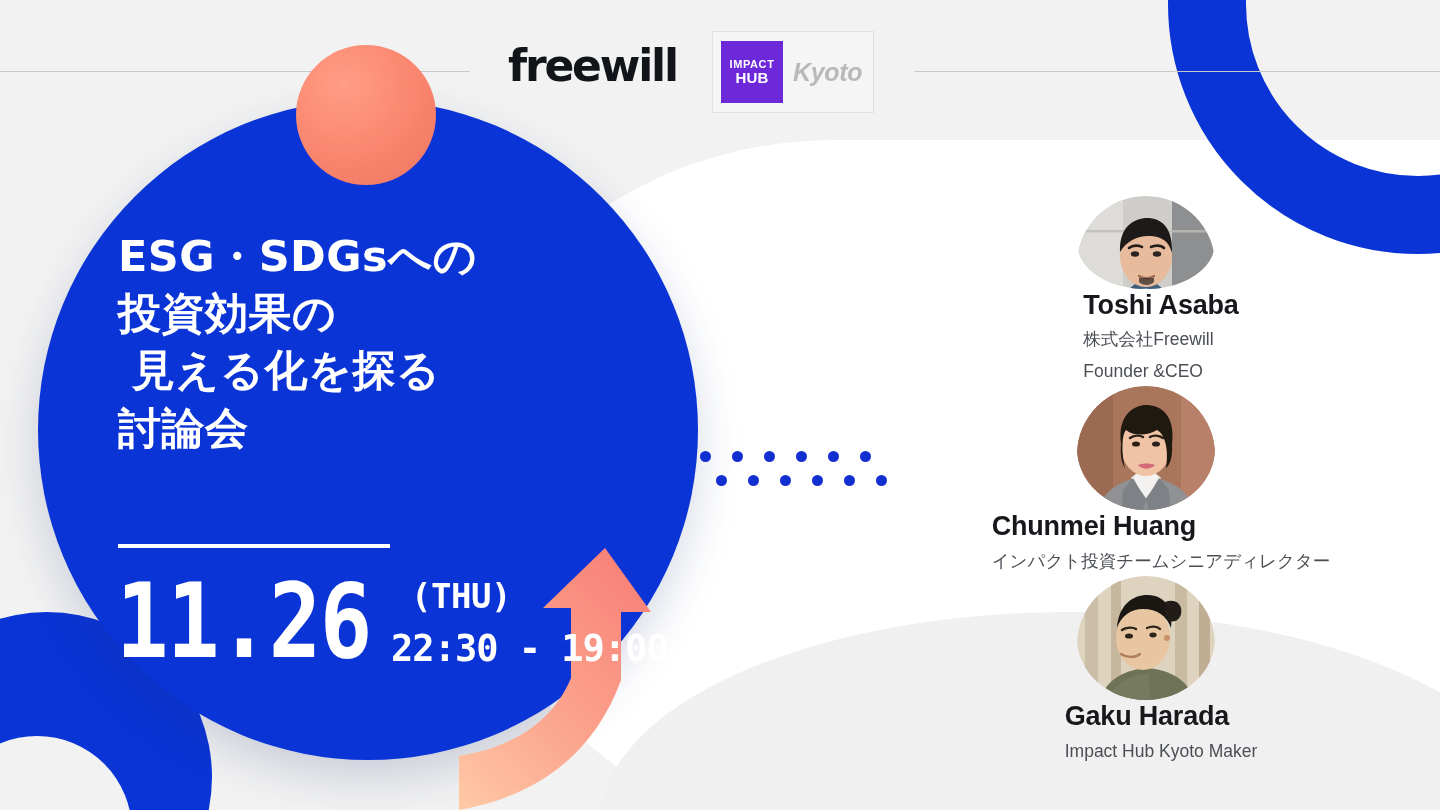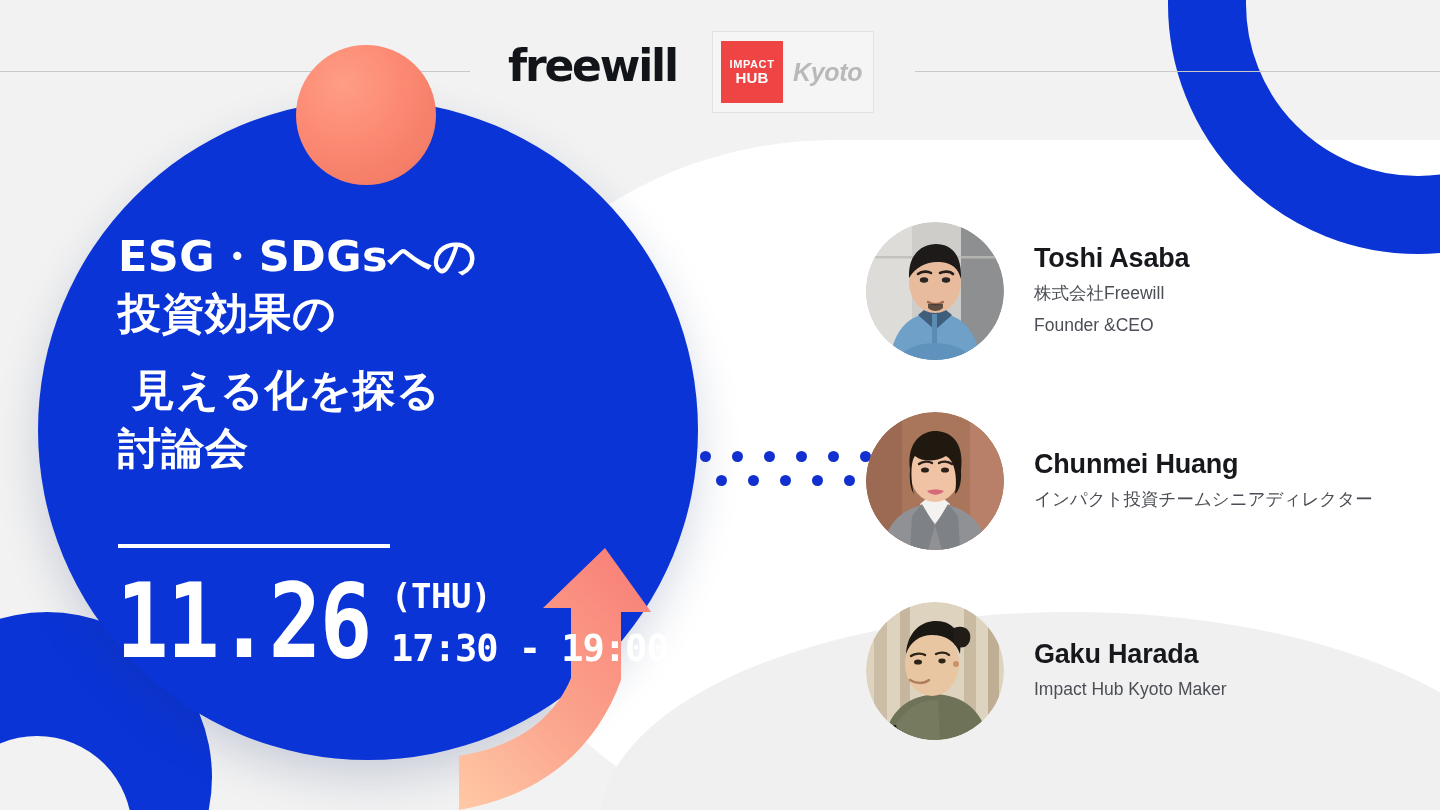--- a/index.html
+++ b/index.html
@@ -83,21 +83,21 @@
   }
   .impacthub-box{
     position:absolute; left:712px; top:31px;
     width:162px; height:82px;
     background:#f5f5f5;
     border:1px solid #e2e2e2;
     display:flex; align-items:center;
   }
   .ih-square{
     width:62px; height:62px; margin-left:8px;
-    background:#ef4444;
+    background:#6d28d9;
     display:flex; flex-direction:column;
     align-items:center; justify-content:center;
     color:#ffffff;
   }
   .ih-impact{ font-size:11px; font-weight:700; letter-spacing:.6px; line-height:1; }
   .ih-hub{ font-size:15px; font-weight:700; letter-spacing:.2px; line-height:1.05; }
   .ih-kyoto{
     margin-left:10px;
     font-size:25px; font-weight:700;
     color:#b9b9b9; letter-spacing:-.3px;font-style:italic;
@@ -131,21 +131,21 @@
   }
   .hero-title{
     color:#ffffff;
     font-size:43px;
     font-weight:700;
     line-height:1.33;
     letter-spacing:.5px;
     font-family:"DejaVu Sans","Liberation Sans",sans-serif;
   }
   .hero-title .ln{ display:block; white-space:nowrap; }
-  .hero-title .ln.indent{ padding-left:14px;margin-top:20px; }
+  .hero-title .ln.indent{ padding-left:14px; }
 
   .hero-rule{
     position:absolute;
     left:118px; top:544px;
     width:272px; height:4px;
     background:#ffffff;
     z-index:8;
   }
   .date-row{
     position:absolute;
@@ -161,20 +161,21 @@
     transform:scaleX(.84);
     transform-origin:left top;
   }
   .date-side{
     margin-left:-28px; padding-top:12px;
     font-family:"DejaVu Sans Mono","Liberation Mono",monospace;
   }
   .date-dow{
     font-size:34px; font-weight:700; letter-spacing:-.5px;
     line-height:1.1;
+    margin-left:20px;
   }
   .date-time{
     margin-top:14px;
     font-size:37px; font-weight:700; letter-spacing:-1px;
     line-height:1.1;
   }
 
   
   .coral-arrow{
     position:absolute;
@@ -200,21 +201,21 @@
   
   .speakers{
     position:absolute;
     left:866px; top:196px;
     width:560px;
     z-index:9;
   }
   .speaker{
     position:relative;
     height:190px;
-    display:flex; align-items:center;
+    display:flex; align-items:center;flex-direction:column;
   }
   .avatar{
     width:138px; height:138px; min-width:138px;
     border-radius:50%;
     overflow:hidden;
     position:relative;
   }
   .avatar svg{ display:block; width:138px; height:138px; }
   .sp-info{ margin-left:30px; }
   .sp-name{
@@ -266,21 +267,21 @@
       <span class="ln">討論会</span>
     </div>
   </div>
 
   <div class="hero-rule"></div>
 
   <div class="date-row">
     <div class="date-big">11.26</div>
     <div class="date-side">
       <div class="date-dow">(THU)</div>
-      <div class="date-time">17:30 - 19:00</div>
+      <div class="date-time">22:30 - 19:00</div>
     </div>
   </div>
 
   <svg class="coral-arrow" viewBox="0 0 220 262" xmlns="http://www.w3.org/2000/svg">
     <defs>
       <linearGradient id="arrowGrad" x1="0" y1="1" x2="0.75" y2="0">
         <stop offset="0%" stop-color="#ffc9a6"></stop>
         <stop offset="45%" stop-color="#fba68e"></stop>
         <stop offset="100%" stop-color="#f98379"></stop>
       </linearGradient>

